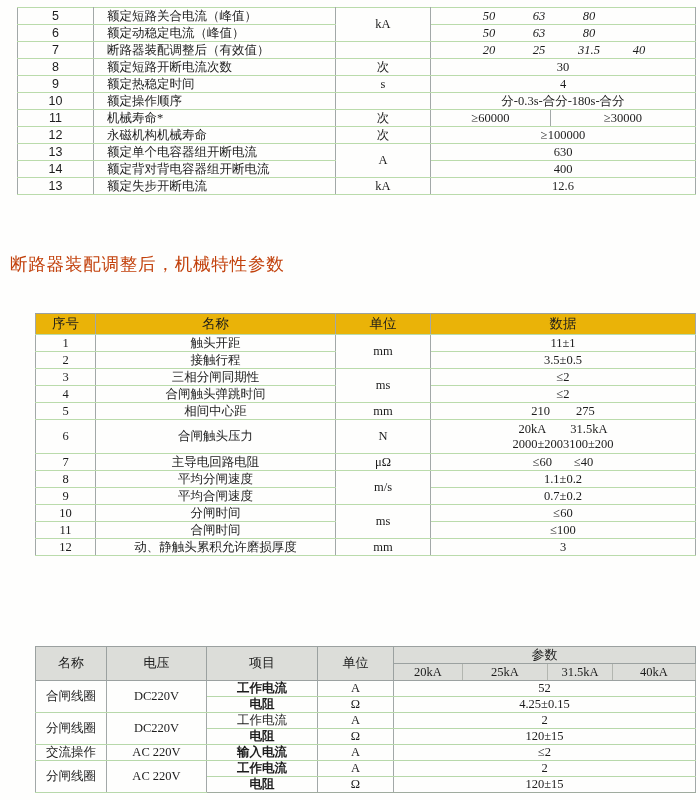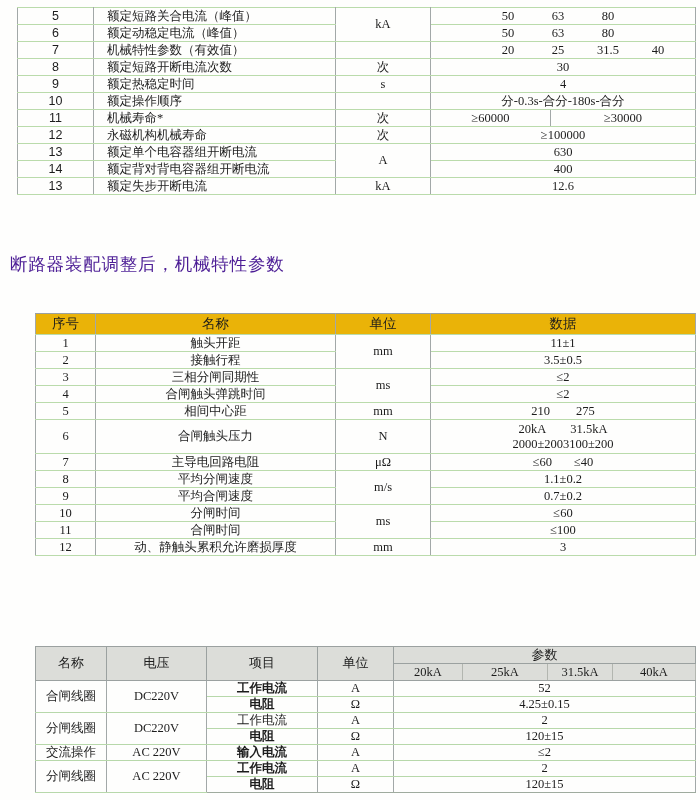--- a/index.html
+++ b/index.html
@@ -7,21 +7,21 @@
         font-family:"Liberation Serif","DejaVu Serif",serif;color:#1c1c1c;}
   table{border-collapse:collapse;table-layout:fixed;position:absolute;}
   td{padding:0;text-align:center;vertical-align:middle;font-size:12.5px;line-height:1.15;
      border-top:1px solid #badbab;border-bottom:1px solid #badbab;
      border-left:1px solid #a2a8a8;border-right:1px solid #a2a8a8;overflow:hidden;}
   
   .t1{left:17px;top:7px;width:678px;}
   .t1 tr{height:17px;}
   .t1 .no{font-family:"Liberation Sans","DejaVu Sans",sans-serif;font-size:12.5px;}
   .t1 .nm{text-align:left;padding-left:13px;}
-  .vslots{text-align:left;padding-left:52px;}
+  .vslots{text-align:left;padding-left:33px;font-style:italic;}
   .slot{display:inline-block;width:50px;text-align:center;}
   
   .t2{left:35px;top:313px;width:660px;}
   .t2 tr{height:17px;}
   .t2 tr.head{height:21px;}
   .t2 tr.tall{height:34px;}
   .head td{background:#eab308;font-size:13.5px;border-top:1px solid #9ba1a0;}
   .vflex{display:flex;justify-content:center;gap:26px;}
   .vflex2{display:flex;justify-content:center;gap:22px;}
   .stack .l1{display:flex;justify-content:center;gap:24px;}
@@ -30,21 +30,21 @@
   .t3{left:35px;top:646px;width:660px;}
   .t3 tr{height:16px;}
   .t3 tr.hrow{height:17px;}
   .t3 .hrow td{background:#dcddd9;border-color:#9ba1a0;font-size:13px;}
   .t3 .hrow .subc{border-left:1px solid #b3b6b0;border-right:1px solid #b3b6b0;font-size:12.5px;}
   .t3 td{border-bottom-color:#b7d8aa;}
   .t3 tr.last td{border-bottom:1px solid #9fab9e;}
   .bd{font-family:"Liberation Sans","DejaVu Sans",sans-serif;font-weight:700;font-size:12.5px;}
   
   .footnote{position:absolute;left:8px;top:206px;font-size:11.5px;letter-spacing:.3px;}
-  .sec-title{position:absolute;left:10px;font-size:17.5px;letter-spacing:.8px;color:#4c1d95;}
+  .sec-title{position:absolute;left:10px;font-size:17.5px;letter-spacing:.8px;color:#c2410c;}
   .sec2{top:252px;} .sec3{top:588px;}
 </style>
 </head>
 <body>
 
 <div class="page">
 
   <table class="t1">
     <colgroup>
         <col style="width:76px">
@@ -60,21 +60,21 @@
       <td class="un" rowspan="2">kA</td>
       <td class="vslots" colspan="2"><span class="slot">50</span><span class="slot">63</span><span class="slot">80</span></td>
     </tr>
     <tr>
       <td class="no">6</td>
       <td class="nm">额定动稳定电流（峰值）</td>
       <td class="vslots" colspan="2"><span class="slot">50</span><span class="slot">63</span><span class="slot">80</span></td>
     </tr>
     <tr>
       <td class="no">7</td>
-      <td class="nm">机械特性参数（有效值）</td>
+      <td class="nm">断路器装配调整后（有效值）</td>
       <td class="un"></td>
       <td class="vslots" colspan="2"><span class="slot">20</span><span class="slot">25</span><span class="slot">31.5</span><span class="slot">40</span></td>
     </tr>
     <tr>
       <td class="no">8</td>
       <td class="nm">额定短路开断电流次数</td>
       <td class="un">次</td>
       <td colspan="2">30</td>
     </tr>
     <tr>

